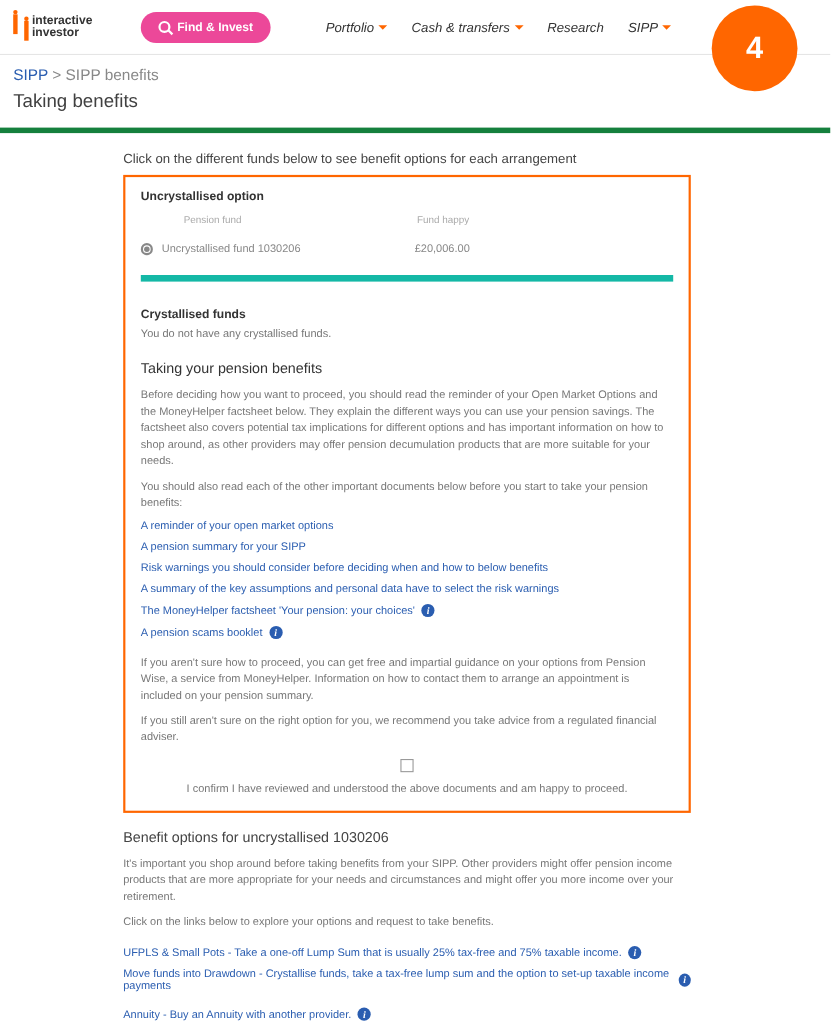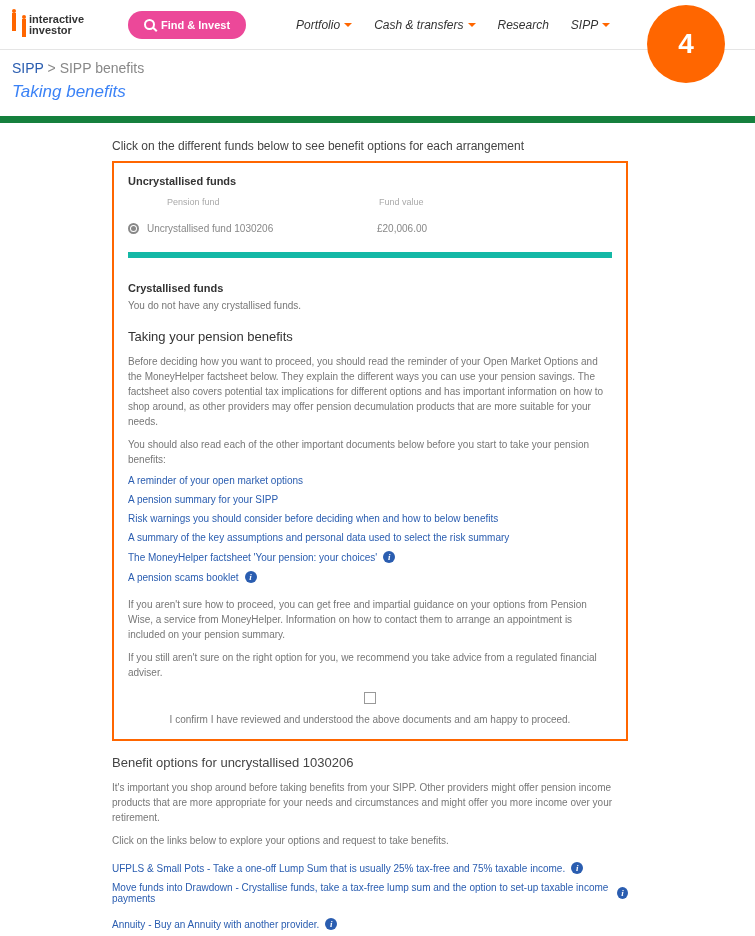--- a/index.html
+++ b/index.html
@@ -20,21 +20,21 @@
     .search-ico::after { content:''; width:2px; height:5px; background:#fff; position:absolute; right:-3px; bottom:-4px; transform:rotate(-45deg); }
     
     nav { display:flex; gap:22px; margin-left:26px; }
     .nav-item { font-size:12px; color:#333; display:flex; align-items:center; gap:4px; cursor:pointer;font-style:italic; }
     .chev { width:0; height:0; border-left:4px solid transparent; border-right:4px solid transparent; border-top:4px solid #ff6600; }
     
     .badge-4 { position:absolute; right:30px; top:5px; width:78px; height:78px; background:#ff6600; border-radius:50%; color:#fff; display:flex; align-items:center; justify-content:center; font-size:28px; font-weight:700; z-index:5; }
     
     .crumbs { font-size:14px; color:#888; padding:10px 12px 4px; }
     .crumbs .lnk { color:#2a5db0; }
-    h1 { font-size:17px; font-weight:400; color:#3b82f6; padding:2px 12px 14px; border-bottom:7px solid #15803d;font-style:italic; }
+    h1 { font-size:17px; font-weight:400; color:#404040; padding:2px 12px 14px; border-bottom:5px solid #15803d; }
     
     .content { padding:16px 12px 0 112px; max-width:640px; }
     .intro { font-size:12px; color:#444; margin-bottom:8px; }
     
     .hl-box { border:2px solid #ff6600; padding:12px 14px; margin-bottom:14px; }
     .sect-hd { font-size:11px; font-weight:700; color:#333; margin-bottom:10px; }
     .tbl-hd { display:flex; font-size:9px; color:#aaa; margin-bottom:8px; }
     .tbl-hd > div:first-child { width:212px;margin-left:39px; }
     .fund-row { display:flex; align-items:center; font-size:10px; color:#888; padding:8px 0 18px; border-bottom:6px solid #14b8a6; }
     .radio { width:11px; height:11px; border:2px solid #888; border-radius:50%; margin-right:8px; display:flex; align-items:center; justify-content:center; }
@@ -94,24 +94,24 @@
 
 <div class="crumbs">
   <span class="lnk">SIPP</span><span> &gt; </span><span>SIPP benefits</span>
 </div>
 <h1>Taking benefits</h1>
 
 <div class="content">
   <div class="intro">Click on the different funds below to see benefit options for each arrangement</div>
 
   <div class="hl-box">
-    <div class="sect-hd">Uncrystallised funds</div>
+    <div class="sect-hd">Uncrystallised option</div>
     <div class="tbl-hd">
       <div>Pension fund</div>
-      <div>Fund value</div>
+      <div>Fund happy</div>
     </div>
     <div class="fund-row">
       <span class="radio"></span>
       <span class="fund-name">Uncrystallised fund 1030206</span>
       <span>£20,006.00</span>
     </div>
 
     <div class="sect-hd2">Crystallised funds</div>
     <div class="gray-txt">You do not have any crystallised funds.</div>
 
@@ -122,21 +122,21 @@
     <div class="link-line">
         <span>A reminder of your open market options</span>
       </div>
     <div class="link-line">
         <span>A pension summary for your SIPP</span>
       </div>
     <div class="link-line">
         <span>Risk warnings you should consider before deciding when and how to below benefits</span>
       </div>
     <div class="link-line">
-        <span>A summary of the key assumptions and personal data used to select the risk summary</span>
+        <span>A summary of the key assumptions and personal data have to select the risk warnings</span>
       </div>
     <div class="link-line">
         <span>The MoneyHelper factsheet 'Your pension: your choices'</span>
         <span class="info-i">i</span>
       </div>
     <div class="link-line">
         <span>A pension scams booklet</span>
         <span class="info-i">i</span>
       </div>
 

